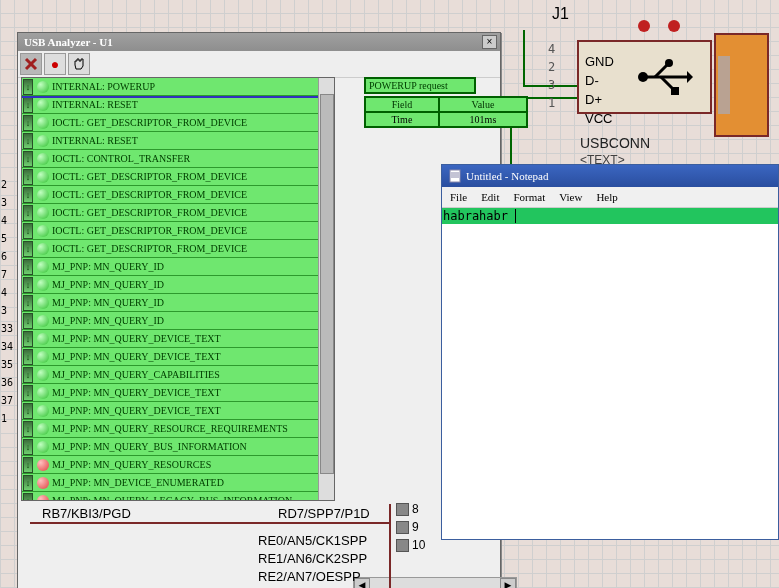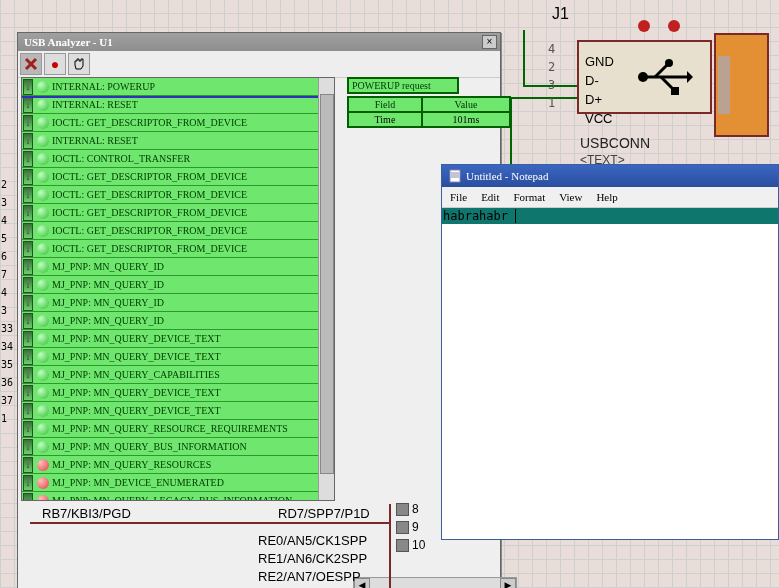--- a/index.html
+++ b/index.html
@@ -32,32 +32,32 @@
   .rowli.sel{outline:2px solid #3030C0;background:#6FE76F}
   .arrw{width:10px;height:16px;margin:1px;background:linear-gradient(#3C6F3C,#6FCF6F);border:1px solid #285028;display:flex;align-items:center;justify-content:center;color:#003000;font-size:9px}
   .dot{width:12px;height:12px;border-radius:50%;margin:0 3px;display:inline-block}
   .gdt{background:radial-gradient(circle at 30% 30%,#C0FFC0,#30C030)}
   .rdt{background:radial-gradient(circle at 30% 30%,#FFC0C0,#E04040)}
   .scrollb{position:absolute;right:0;top:0;width:16px;height:100%;background:#ddd;border-left:1px solid #999}
   .thumb{position:absolute;left:1px;width:14px;top:16px;height:380px;background:#bbb;border:1px solid #888}
   .hbar{position:absolute;left:335px;bottom:2px;width:164px;height:16px;background:#ddd;border:1px solid #999}
   .hbar .hbtn{width:16px;height:14px;background:#ccc;border:1px solid #888;display:inline-flex;align-items:center;justify-content:center;font-size:9px}
   
-  .dpane{position:absolute;left:329px;top:44px;width:164px;height:60px;display:flex;flex-direction:column;gap:2px}
+  .dpane{position:absolute;left:346px;top:44px;width:164px;height:60px;display:flex;flex-direction:column;gap:2px}
   .dtitle{background:#6FE76F;border:2px solid #006000;padding:1px 3px;font:10px Tahoma;color:#004000;display:inline-block;width:112px}
   .dtbl{border-collapse:collapse}
   .dtbl td,.dtbl th{border:2px solid #006000;padding:1px 4px;font:10px Tahoma;text-align:center}
   .dtbl th{background:#6FE76F;color:#003000;font-weight:normal}
   .dtbl td{background:#6FE76F}
   
   .npad{position:absolute;left:441px;top:164px;width:338px;height:376px;background:#fff;border:1px solid #3B5E9E}
   .nptitle{background:linear-gradient(#3B66C1,#2A4E9F);color:#fff;padding:4px 6px;font:11px Tahoma;display:flex;align-items:center;gap:4px}
   .npmenu{background:#F0F0F0;border-bottom:1px solid #ccc;padding:2px;font:11px Tahoma;display:flex;gap:2px}
   .npmenu span{padding:2px 6px;cursor:pointer}
-  .npbody{padding:1px;background:#0f766e;font:12px "Lucida Console",monospace}
+  .npbody{padding:1px;background:#22c55e;font:12px "Lucida Console",monospace}
   
   .pinlbl{position:absolute;font:13px sans-serif;color:#000}
   .sqpin{width:13px;height:13px;border:1px solid #555;background:#888;display:inline-block;margin-right:3px}
   .pinstack{position:absolute;left:396px;top:500px}
   .pinstack div{display:flex;align-items:center;height:18px;font:12px sans-serif}
   
   .wire{position:absolute;background:#006600}
 </style>
 </head>
 <body>

